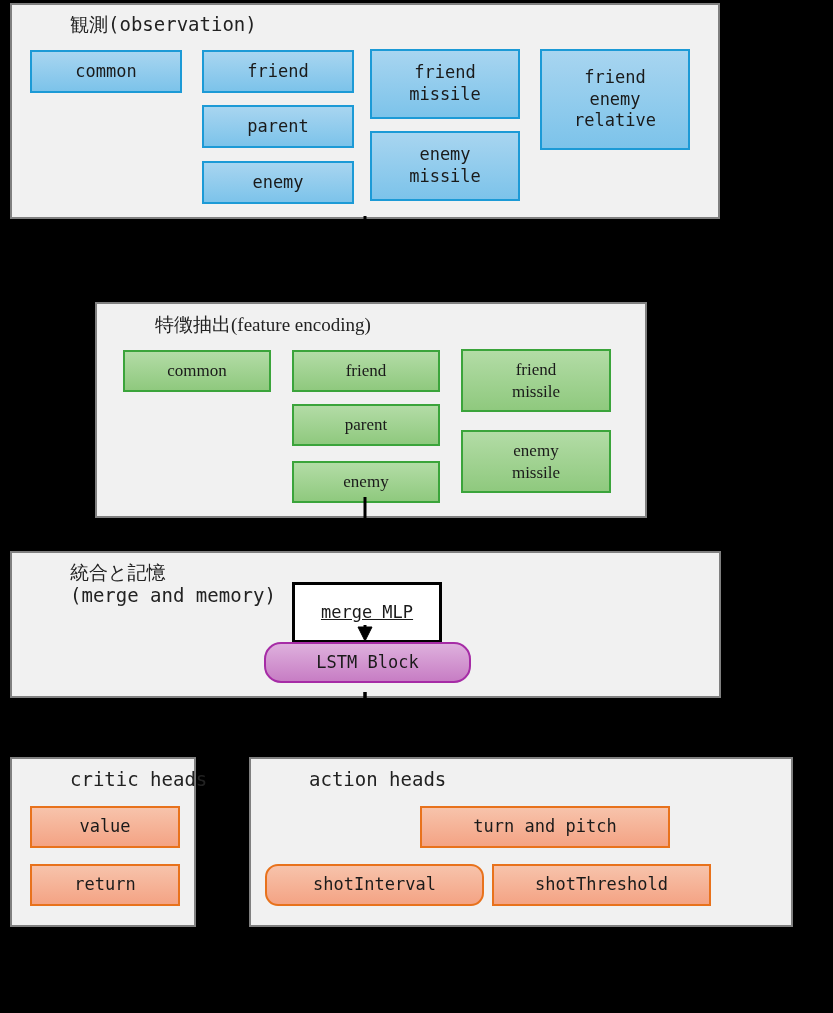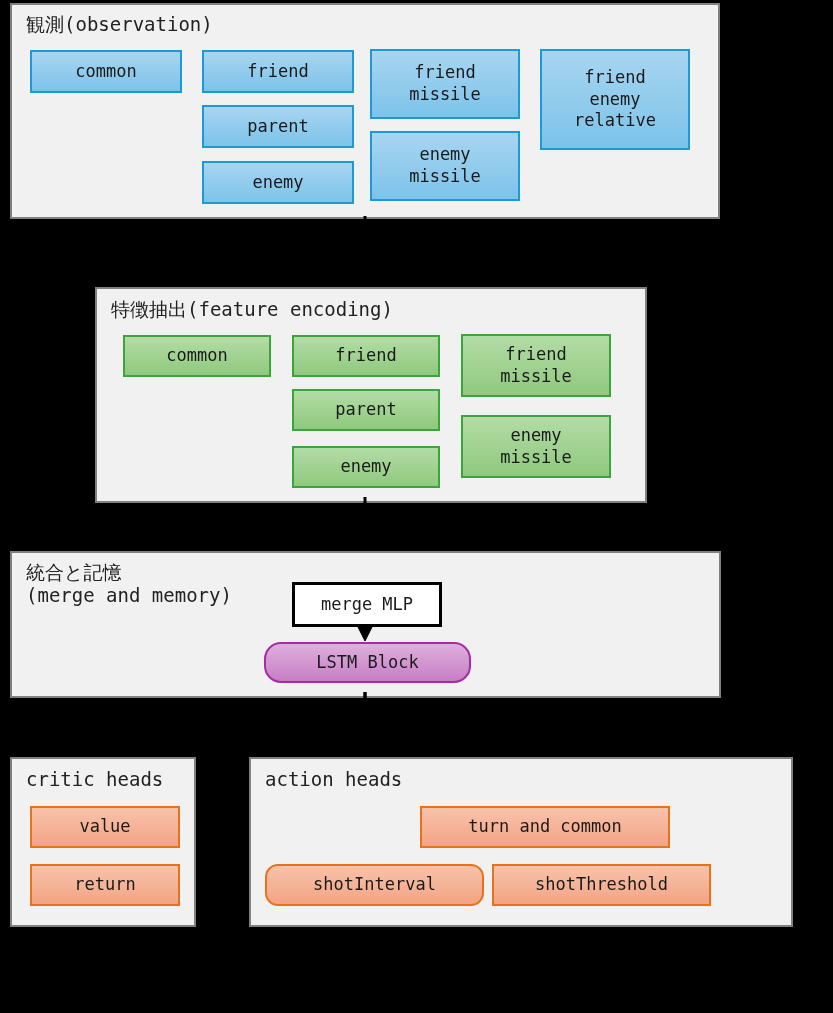--- a/index.html
+++ b/index.html
@@ -22,20 +22,21 @@
     border: 2px solid #808080;
     box-sizing: border-box;
   }
   .cluster-title {
     position: absolute;
     font-size: 19px;
     color: #222222;
     white-space: pre;
     line-height: 1.22;
     letter-spacing: 0px;
+    margin-left: 44px;
   }
 
   
   .node {
     position: absolute;
     box-sizing: border-box;
     display: flex;
     align-items: center;
     justify-content: center;
     text-align: center;
@@ -104,21 +105,21 @@
 enemy
 relative</div>
 </div>
 
 <div class="edge edge-dark" style="left:0px; top:216px;">
   <svg width="833" height="80">
     <line x1="365" y1="0" x2="365" y2="76" stroke-width="3"></line>
   </svg>
 </div>
 
-<div class="cluster" style="left:95px; top:287px; width:552px; height:216px;">
+<div class="cluster" style="left:95px; top:302px; width:552px; height:216px;font-family:Liberation Serif, serif;">
   <div class="cluster-title" style="left:14px; top:9px;">特徴抽出(feature encoding)</div>
 
   <div class="node green" style="left:26px; top:46px; width:148px; height:42px;">common</div>
 
   <div class="node green" style="left:195px; top:46px; width:148px; height:42px;">friend</div>
 
   <div class="node green" style="left:195px; top:100px; width:148px; height:42px;">parent</div>
 
   <div class="node green" style="left:195px; top:157px; width:148px; height:42px;">enemy</div>
 
@@ -133,21 +134,21 @@
   <svg width="833" height="86">
     <line x1="365" y1="0" x2="365" y2="72" stroke-width="3"></line>
     <polygon points="365,82 358,66 372,66"></polygon>
   </svg>
 </div>
 
 <div class="cluster" style="left:10px; top:551px; width:711px; height:147px;">
   <div class="cluster-title" style="left:14px; top:8px;">統合と記憶
 (merge and memory)</div>
 
-  <div class="node white" style="left:280px; top:29px; width:150px; height:45px;">merge MLP</div>
+  <div class="node white" style="left:280px; top:29px; width:150px; height:61px;text-decoration:underline;">merge MLP</div>
 
   <div class="node purple" style="left:252px; top:89px; width:207px; height:41px;">LSTM Block</div>
 </div>
 
 <div class="edge edge-light" style="left:0px; top:625px;">
   <svg width="833" height="18">
     <line x1="365" y1="0" x2="365" y2="8" stroke-width="3"></line>
     <polygon points="365,16 358,2 372,2"></polygon>
   </svg>
 </div>
@@ -166,18 +167,18 @@
 
   <div class="node orange" style="left:18px; top:47px; width:150px; height:42px;">value</div>
 
   <div class="node orange" style="left:18px; top:105px; width:150px; height:42px;">return</div>
 </div>
 
 <div class="cluster" style="left:249px; top:757px; width:544px; height:170px;">
   <div class="cluster-title" style="left:14px; top:9px;">action heads</div>
 
 
-  <div class="node orange" style="left:169px; top:47px; width:250px; height:42px;">turn and common</div>
+  <div class="node orange" style="left:169px; top:47px; width:250px; height:42px;">turn and pitch</div>
 
   <div class="node orange" style="left:14px; top:105px; width:219px; height:42px;border-radius:13px;">shotInterval</div>
 
   <div class="node orange" style="left:241px; top:105px; width:219px; height:42px;">shotThreshold</div>
 </div>
 
 </body></html>

